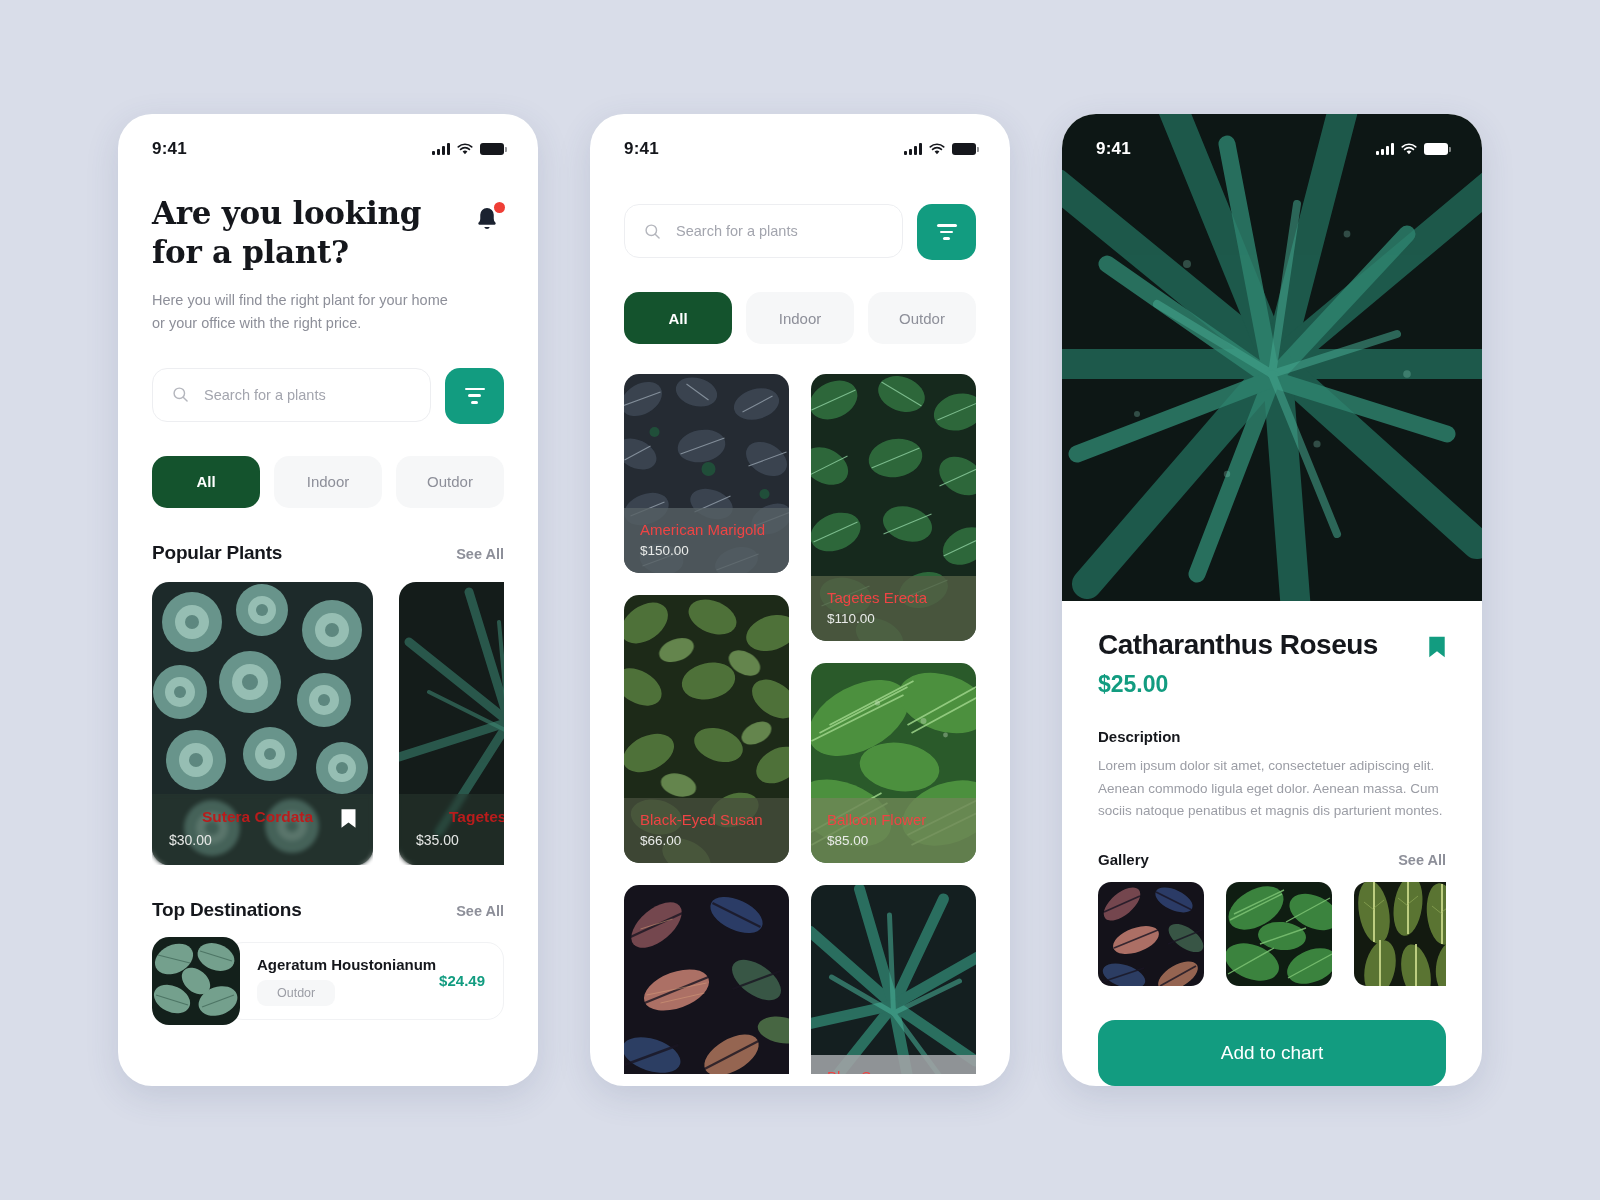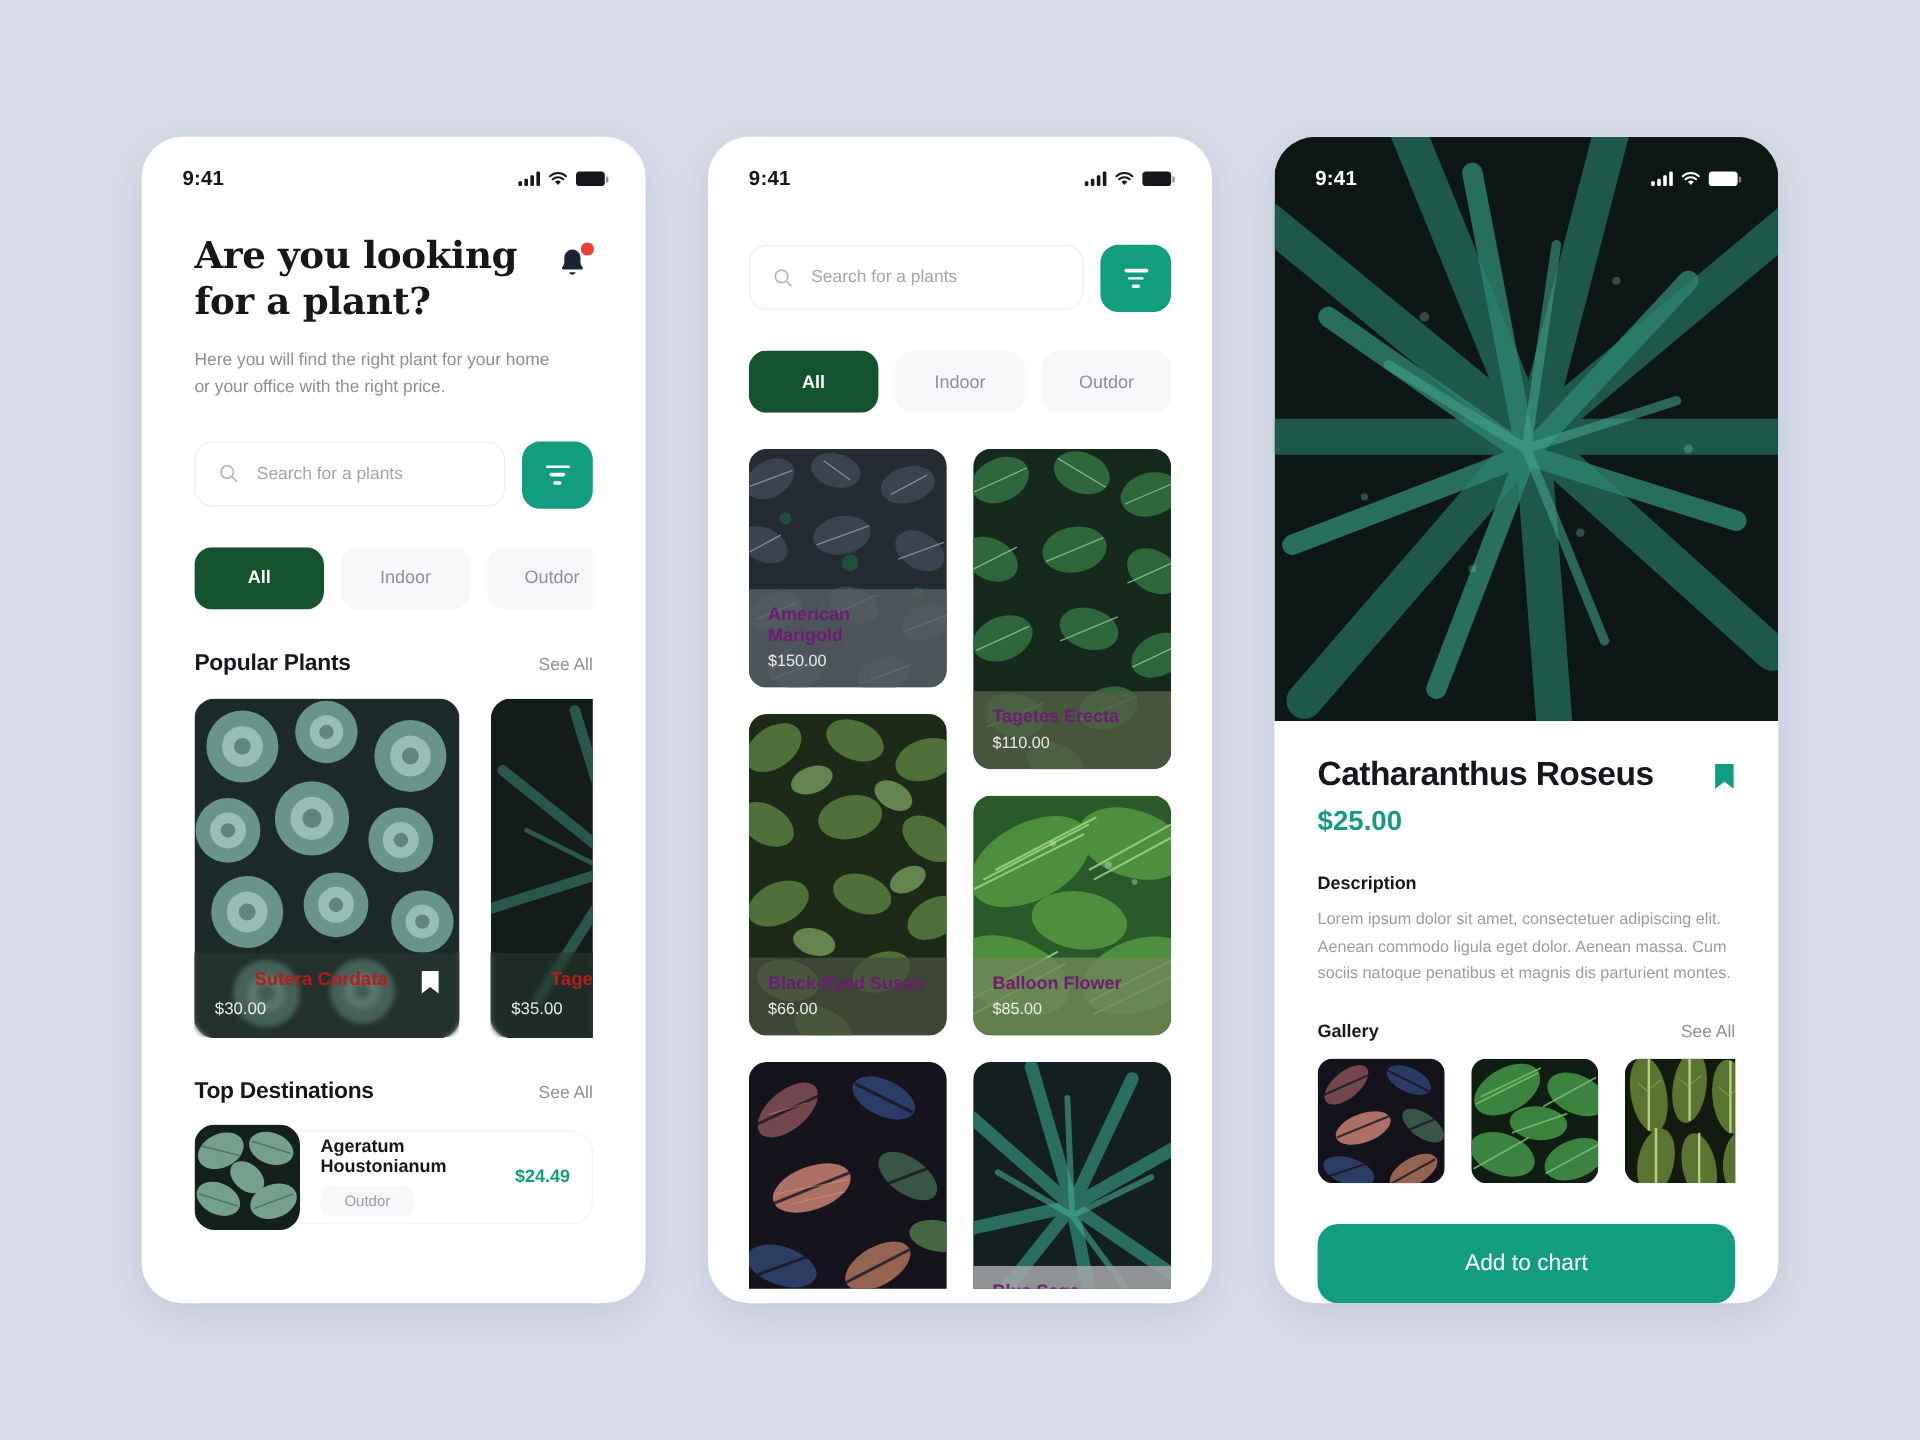--- a/index.html
+++ b/index.html
@@ -65,21 +65,21 @@
     background: #15171c; position: relative;
   }
   .batt::after {
     content: ""; position: absolute; right: -3px; top: 3.5px;
     width: 2px; height: 5px; border-radius: 0 1px 1px 0; background: #15171c; opacity: .45;
   }
   .statusbar.over-hero .batt { background: #ffffff; }
   .statusbar.over-hero .batt::after { background: #ffffff; }
 
   
-  .s1-body { padding: 0 44px; }
+  .s1-body { padding: 0 34px; }
   .s1-head { display: flex; justify-content: space-between; align-items: flex-start; margin-top: 24px; }
   .headline {
     font-family: "DejaVu Serif", "Liberation Serif", serif;
     font-size: 31px;
     line-height: 1.27;
     font-weight: bold;
     color: #15171c;
     letter-spacing: -.3px;
     max-width: 300px;
   }
@@ -141,21 +141,21 @@
     white-space: nowrap;
   }
   .chip.active { background: #14532d; color: #fff; font-weight: bold; }
 
   
   .sec-head {
     display: flex; justify-content: space-between; align-items: baseline;
     margin-top: 34px;
   }
   .sec-title { font-size: 19px; font-weight: bold; color: #15171c; letter-spacing: -.2px; }
-  .see-all { font-size: 14.5px; color: #8d8f99; }
+  .see-all { font-size: 14.5px; color: #8d8f99; font-weight: bold; }
 
   
   .pop-row { display: flex; gap: 26px; margin-top: 18px; overflow: hidden; }
   .pop-card {
     flex: 0 0 auto;
     width: 221px; height: 283px;
     border-radius: 17px;
     position: relative;
     overflow: hidden;
   }
@@ -206,21 +206,21 @@
     height: 700px; overflow: hidden;
   }
   .mcol { flex: 1; display: flex; flex-direction: column; gap: 22px; }
   .mcard {
     position: relative; border-radius: 15px; overflow: hidden; flex: 0 0 auto;
   }
   .mcard .m-overlay {
     position: absolute; left: 0; right: 0; bottom: 0;
     padding: 13px 16px 15px 16px;
   }
-  .m-name { color: #701a75; font-size: 15px; font-weight: bold; }
+  .m-name { color: #ef4444; font-size: 15px; font-weight: normal; }
   .m-price { color: #e9ebe9; font-size: 13.5px; margin-top: 5px; }
 
   
   .hero { height: 487px; position: relative; overflow: hidden; }
   .s3-body { padding: 0 36px; }
   .s3-title-row { display: flex; justify-content: space-between; align-items: flex-start; margin-top: 28px; }
   .s3-title {
     font-size: 28px; font-weight: bold; color: #15171c; letter-spacing: -.5px;
   }
   .s3-price { font-size: 23px; font-weight: bold; color: #129c80; margin-top: 10px; }

